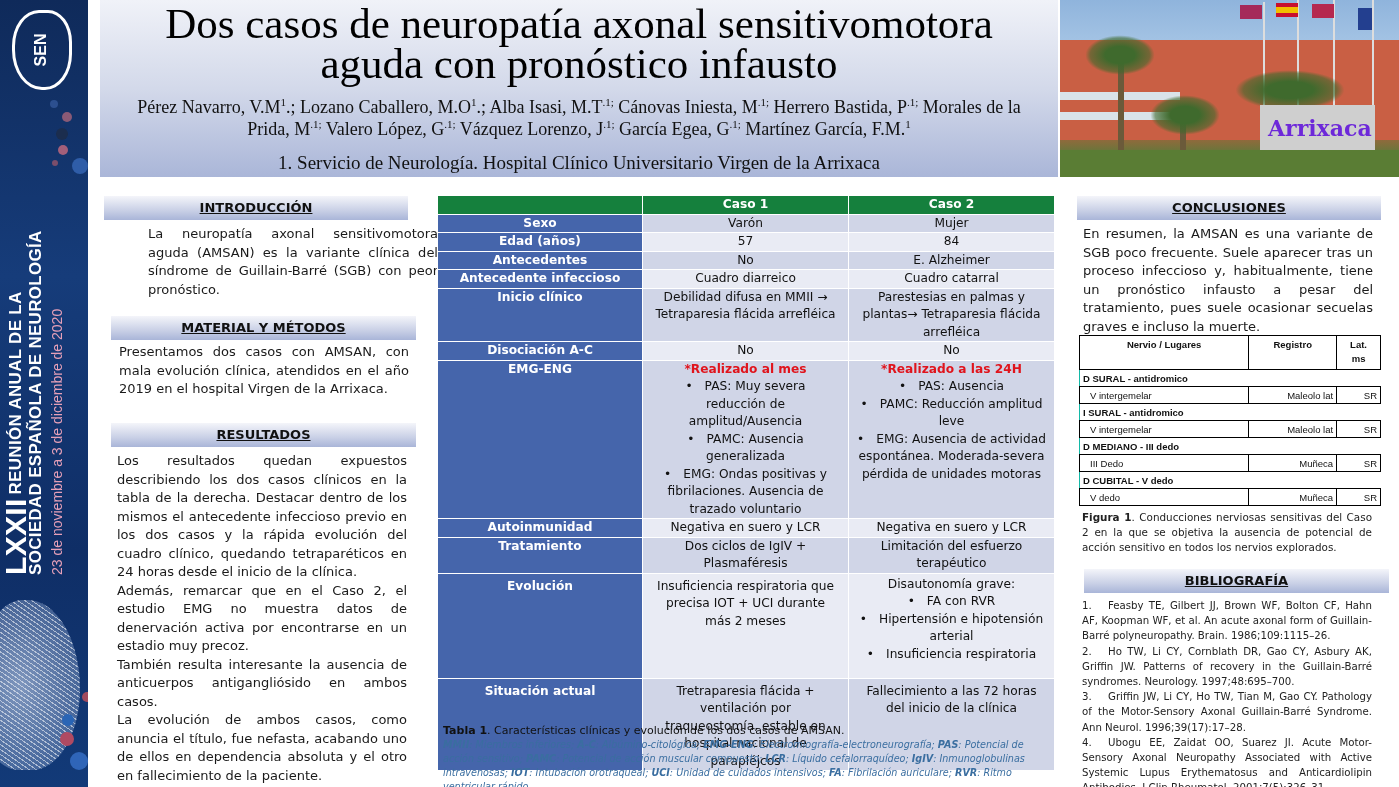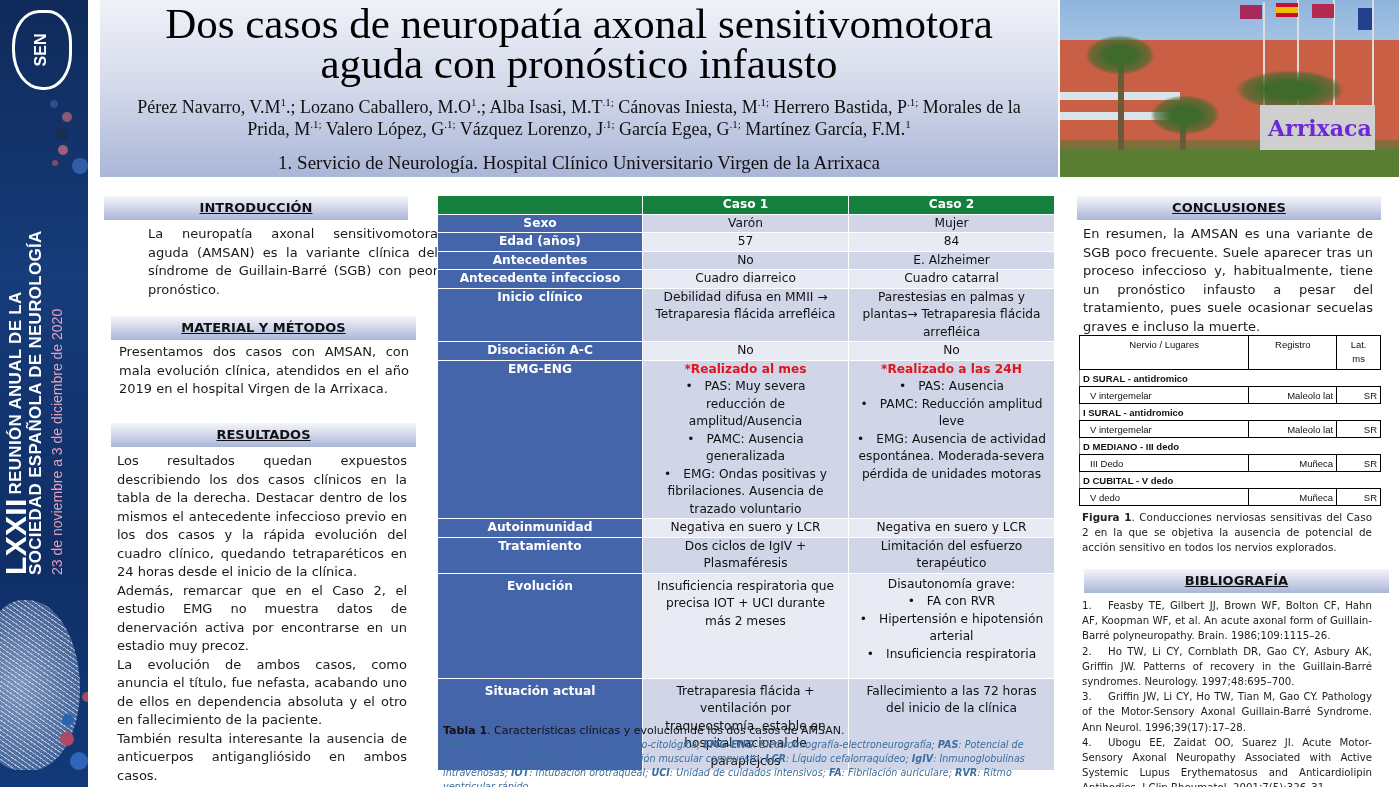--- a/index.html
+++ b/index.html
@@ -89,21 +89,21 @@
   .bullet-line::before { content: "•"; margin-right: 12px; }
 
   .caption { position: absolute; left: 443px; top: 723px; width: 610px; font-family: "DejaVu Sans", sans-serif; }
   .caption-title { font-size: 11px; line-height: 15px; color: #111; }
   .caption-abbr { font-size: 9.6px; line-height: 14px; color: #3a6ea0; font-style: italic; }
   .caption-abbr b { font-style: italic; }
 
   
   .nerve-table { position: absolute; left: 1079px; top: 335px; width: 302px; border-collapse: collapse; font-family: "Liberation Sans", sans-serif; font-size: 9.5px; }
   .nerve-table td, .nerve-table th { border: 1px solid #000; height: 17px; padding: 0 3px; }
-  .nerve-table th { font-weight: normal; vertical-align: top; height: 34px; line-height: 14px; padding-top: 2px; }
+  .nerve-table th { font-weight: bold; vertical-align: top; height: 34px; line-height: 14px; padding-top: 2px; }
   .nerve-table .grp td { font-weight: bold; border-left: 1px solid #14b8a6; }
   .nerve-table .right { text-align: right; }
   .figcap { position: absolute; left: 1082px; top: 510px; width: 290px; font-size: 10.4px; line-height: 15px; text-align: justify; font-family: "DejaVu Sans", sans-serif; color: #222; }
 
   .biblio { position: absolute; left: 1082px; top: 598px; width: 290px; font-size: 10.2px; line-height: 15.2px; text-align: justify; font-family: "DejaVu Sans", sans-serif; color: #222; }
   .biblio .num { display: inline-block; width: 26px; }
 </style>
 </head>
 <body>
 
@@ -165,22 +165,22 @@
 <div class="sec-header" style="left:104px;top:196px;width:304px;">INTRODUCCIÓN</div>
 <div class="sec-text" style="left:112px;top:225px;width:290px;margin-left:36px;">La neuropatía axonal sensitivomotora aguda (AMSAN) es la variante clínica del síndrome de Guillain-Barré (SGB) con peor pronóstico.</div>
 
 <div class="sec-header" style="left:111px;top:316px;width:305px;">MATERIAL Y MÉTODOS</div>
 <div class="sec-text" style="left:119px;top:343px;width:290px;">Presentamos dos casos con AMSAN, con mala evolución clínica, atendidos en el año 2019 en el hospital Virgen de la Arrixaca.</div>
 
 <div class="sec-header" style="left:111px;top:423px;width:305px;">RESULTADOS</div>
 <div class="sec-text" style="left:117px;top:452px;width:290px;">
   <div>Los resultados quedan expuestos describiendo los dos casos clínicos en la tabla de la derecha. Destacar dentro de los mismos el antecedente infeccioso previo en los dos casos y la rápida evolución del cuadro clínico, quedando tetraparéticos en 24 horas desde el inicio de la clínica.</div>
   <div>Además, remarcar que en el Caso 2, el estudio EMG no muestra datos de denervación activa por encontrarse en un estadio muy precoz.</div>
+  <div>También resulta interesante la ausencia de anticuerpos antigangliósido en ambos casos.</div>
   <div>La evolución de ambos casos, como anuncia el título, fue nefasta, acabando uno de ellos en dependencia absoluta y el otro en fallecimiento de la paciente.</div>
-  <div>También resulta interesante la ausencia de anticuerpos antigangliósido en ambos casos.</div>
 </div>
 
 <table class="main-table">
   <thead>
     <tr>
       <th></th>
       <th>Caso 1</th>
       <th>Caso 2</th>
     </tr>
   </thead>

